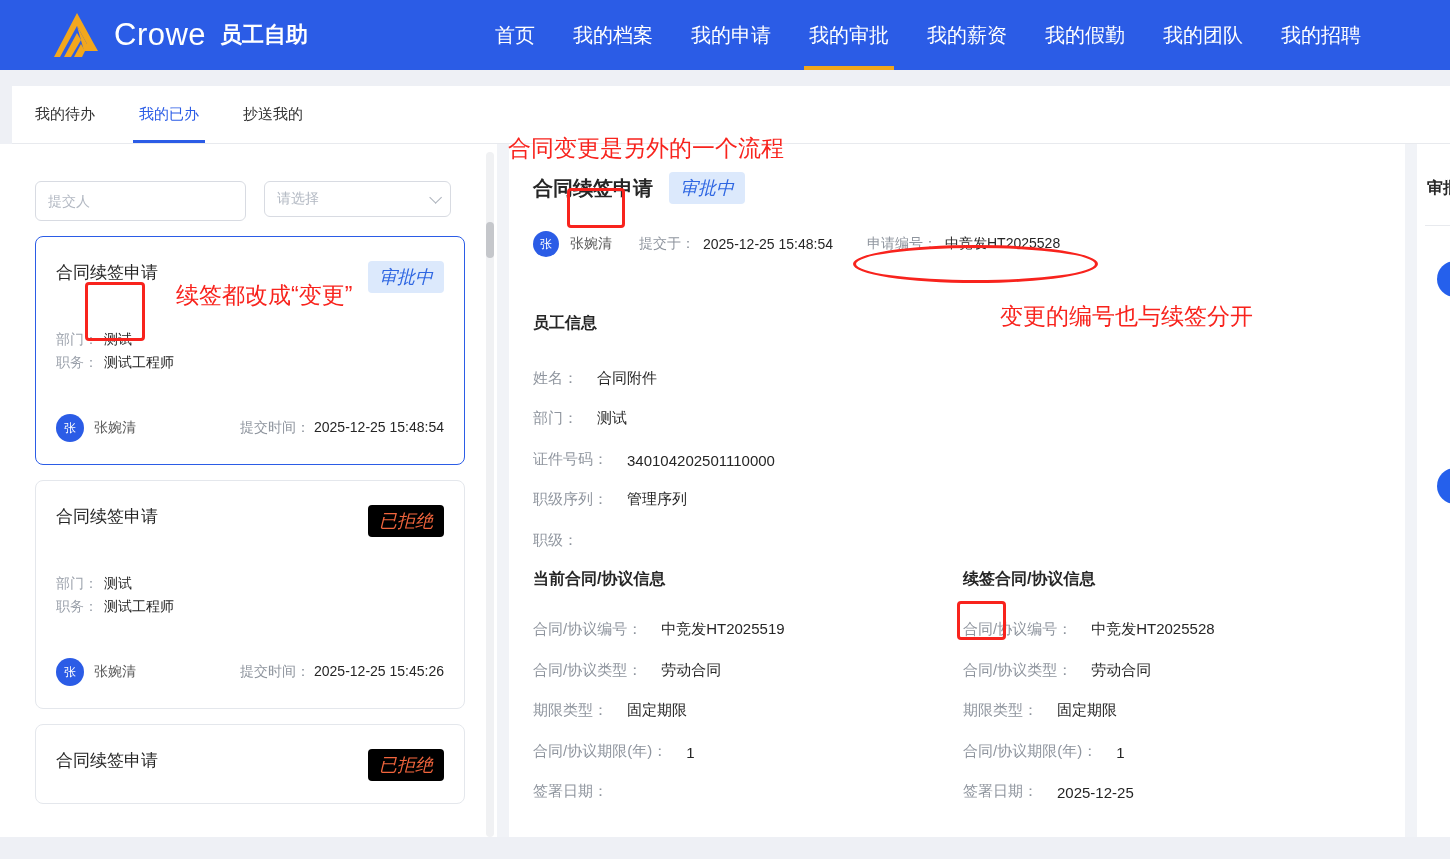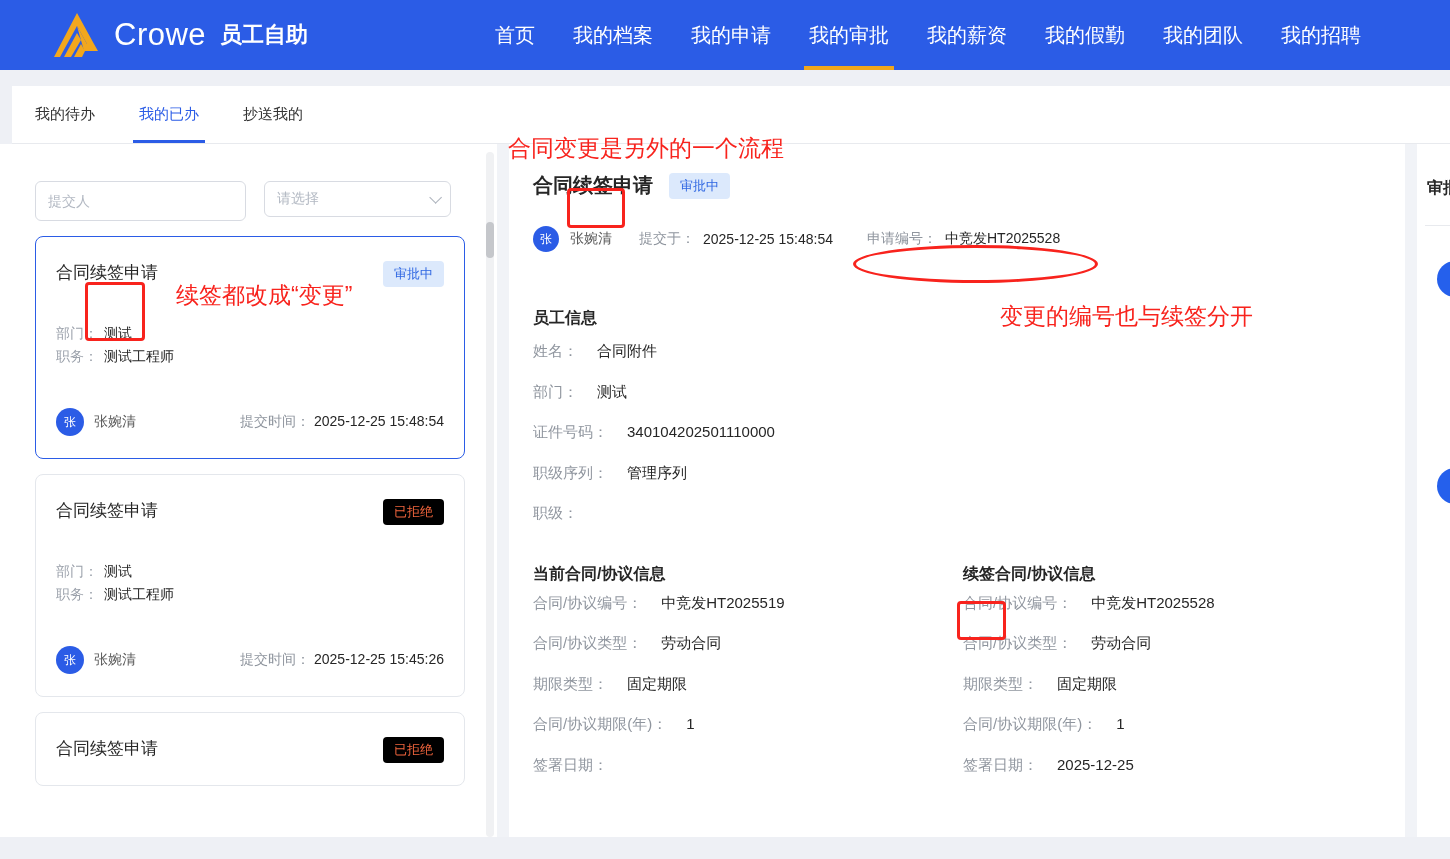--- a/index.html
+++ b/index.html
@@ -44,21 +44,21 @@
                 font-size:14px; color:#b3b9c3; cursor:pointer; }
   .chevron { margin-left:auto; width:9px; height:9px; border-right:1.5px solid #aeb4be;
              border-bottom:1.5px solid #aeb4be; transform:rotate(45deg) translateY(-3px); }
 
   .card { width:430px; border:1px solid #e4e7ec; border-radius:8px; background:#fff;
           padding:24px 20px 22px; margin-top:15px; cursor:pointer; }
   .card.selected { border-color:#2b5ce6; }
   .card:first-of-type { margin-top:31px; }
   .card-title-row { display:flex; align-items:flex-start; }
   .card-title { font-size:17px; color:#262626; }
-  .badge { font-size:13px; padding:4px 11px; border-radius:4px; margin-left:auto; white-space:nowrap; }
+  .badge { font-size:18px; padding:4px 11px; border-radius:4px; margin-left:auto; white-space:nowrap;font-style:italic; }
   .badge.processing { background:#dce9fc; color:#2e66e2; }
   .badge.rejected  { background:#000000; color:#f2653d; }
   .card-meta { margin-top:35px; font-size:14px; line-height:23px; }
   .meta-label { color:#9ba1ab; }
   .meta-value { color:#262626; margin-left:6px; }
   .card-footer { margin-top:40px; display:flex; align-items:center; font-size:14px; }
   .avatar { width:28px; height:28px; border-radius:50%; background:#2b5ce6; color:#fff;
             font-size:12px; display:flex; align-items:center; justify-content:center; flex:none; }
   .footer-name { color:#595959; margin-left:10px; }
   .footer-time { margin-left:auto; }
@@ -77,21 +77,21 @@
   .detail-badge { margin-left:16px; }
   .submit-row { margin-top:27px; display:flex; align-items:center; font-size:14px; }
   .submit-avatar { width:26px; height:26px; font-size:12px; }
   .submit-name { color:#595959; margin-left:11px; }
   .submit-label { color:#8f959e; margin-left:27px; }
   .submit-value { color:#262626; margin-left:8px; }
   .appno-group { margin-left:34px; position:relative; display:flex; align-items:center; }
 
   .section-title { font-size:16px; font-weight:700; color:#262626; }
   .employee-section { margin-top:56px; }
-  .field-row { height:40.5px; display:flex; align-items:flex-start; font-size:15px; }
+  .field-row { height:40.5px; display:flex; align-items:flex-end; font-size:15px; }
   .field-rows { margin-top:13px; }
   .flabel { color:#8f959e; }
   .fvalue { color:#262626; margin-left:19px; }
 
   .contract-cols { display:flex; margin-top:19px; }
   .contract-col { width:430px; }
   .contract-col .field-rows { margin-top:9px; }
 
   
   .rpanel { width:33px; background:#fff; position:relative; overflow:hidden; }

